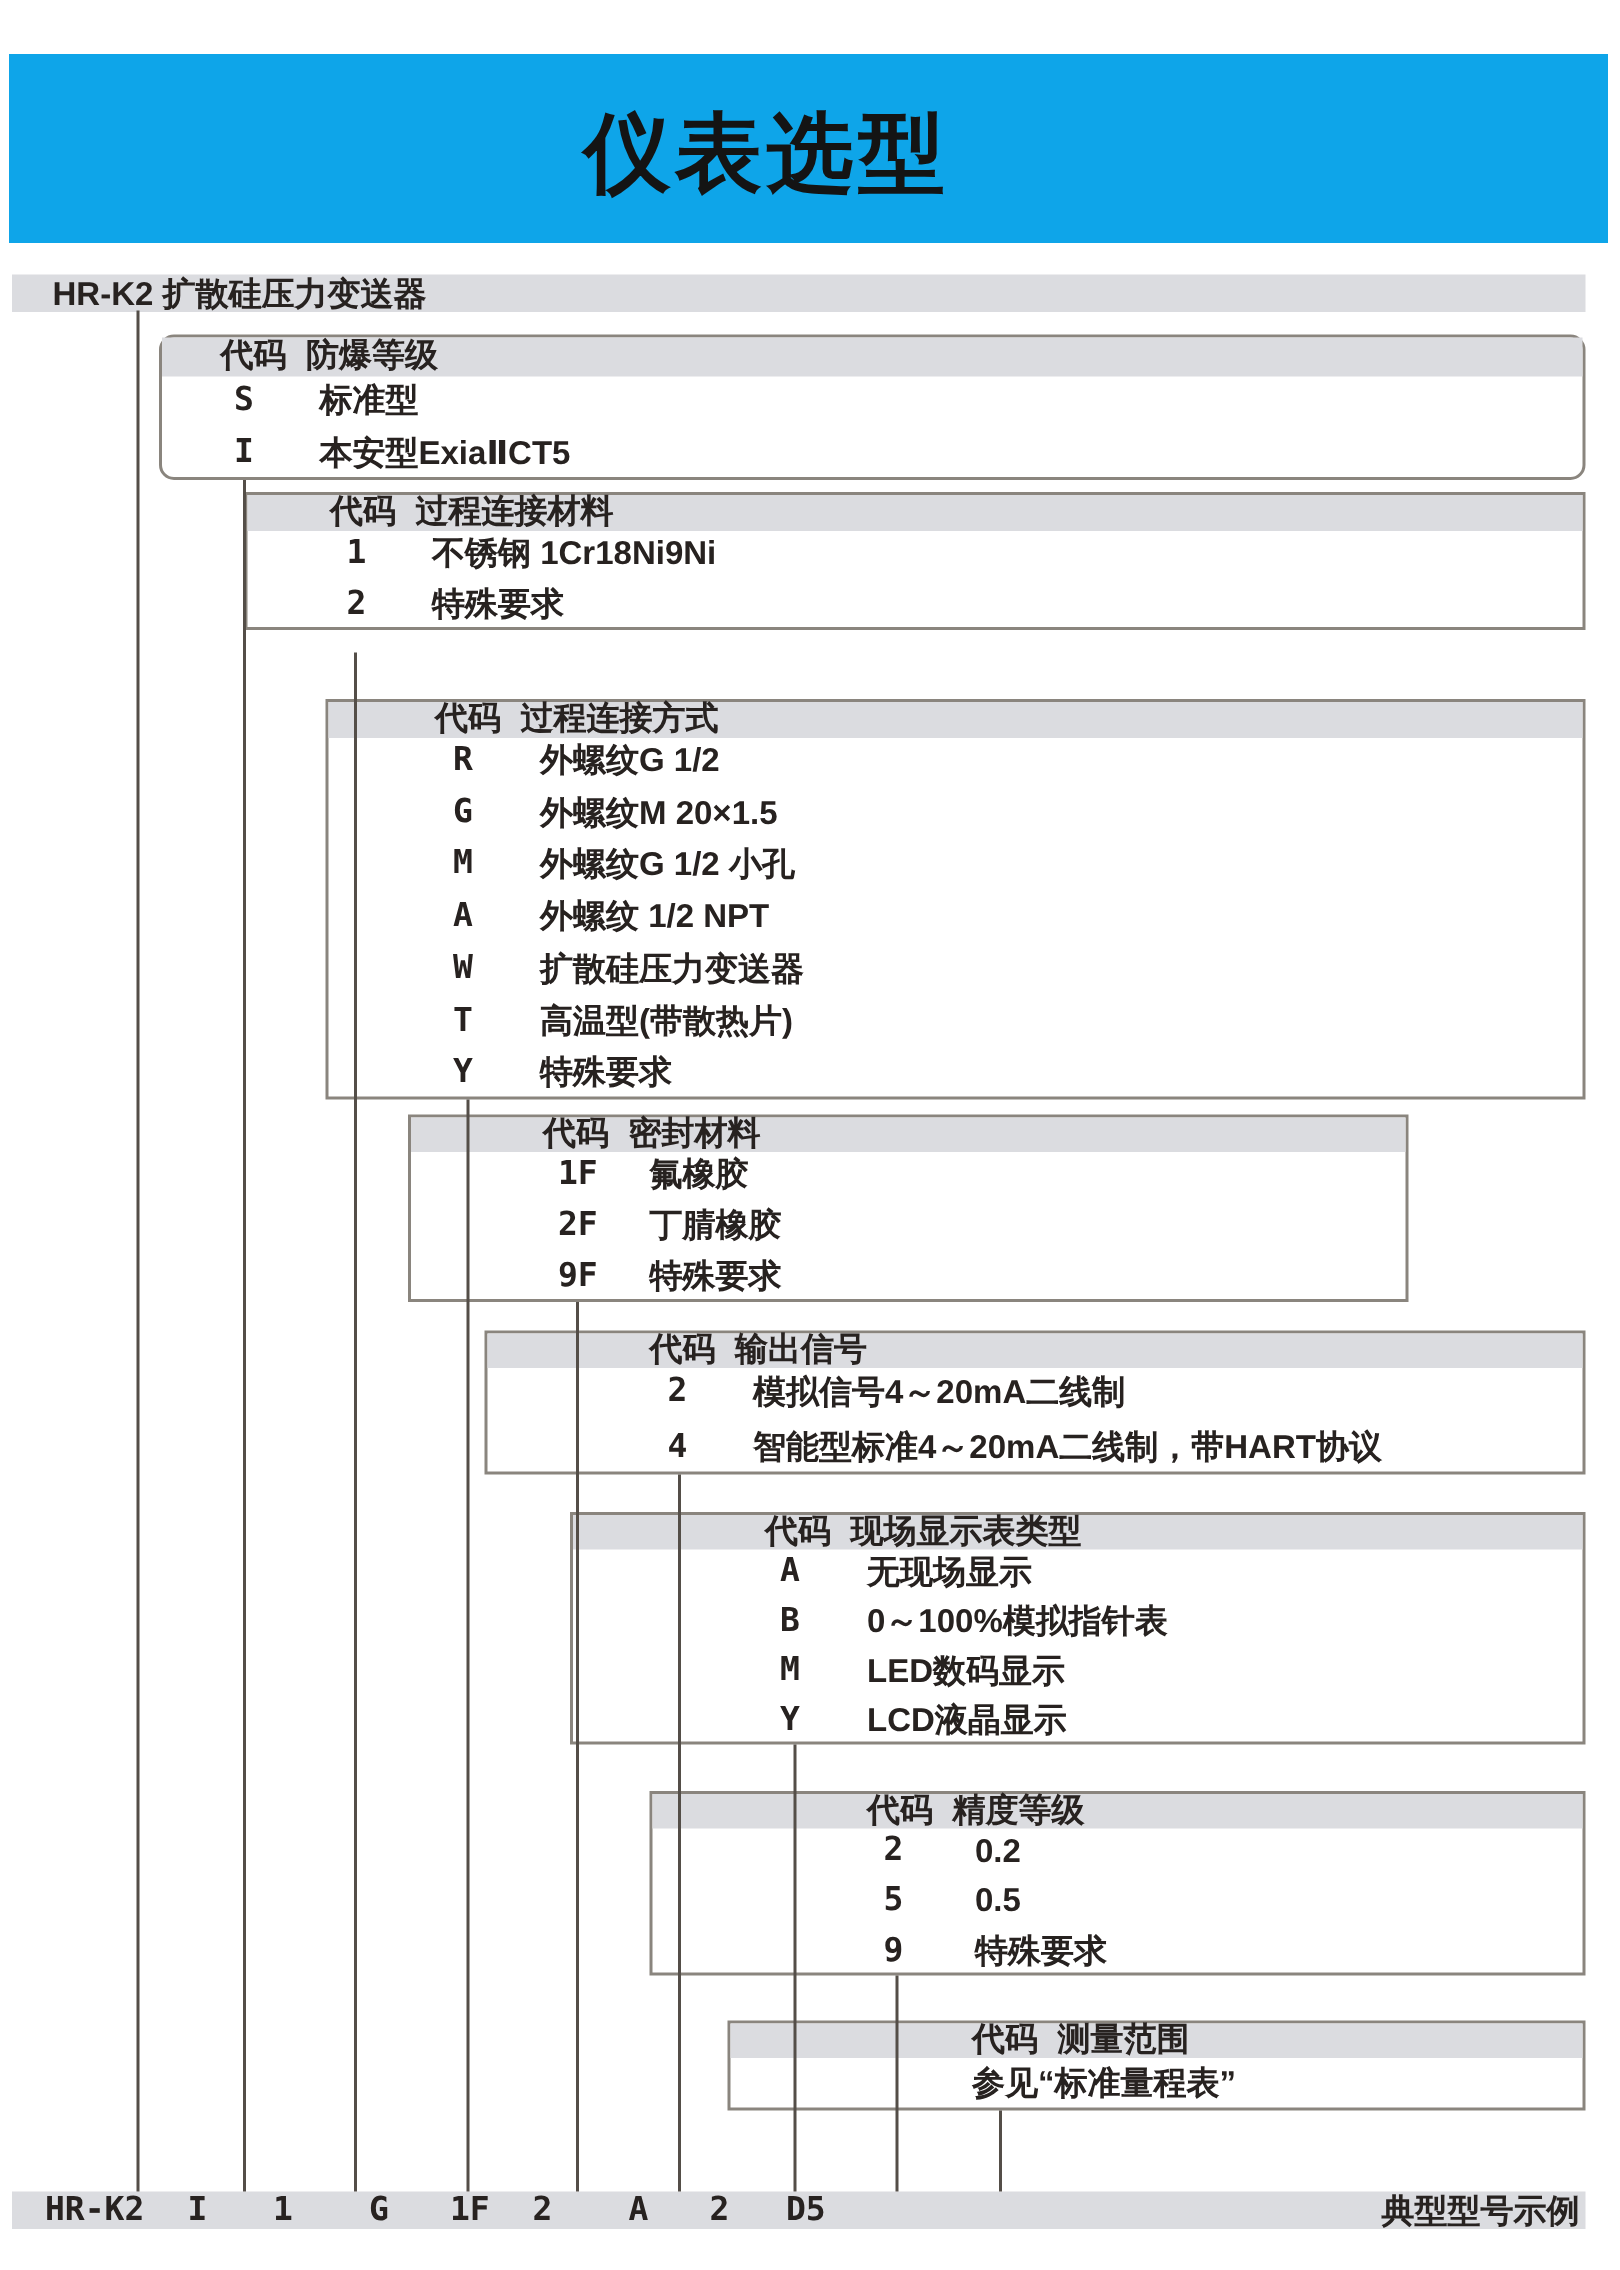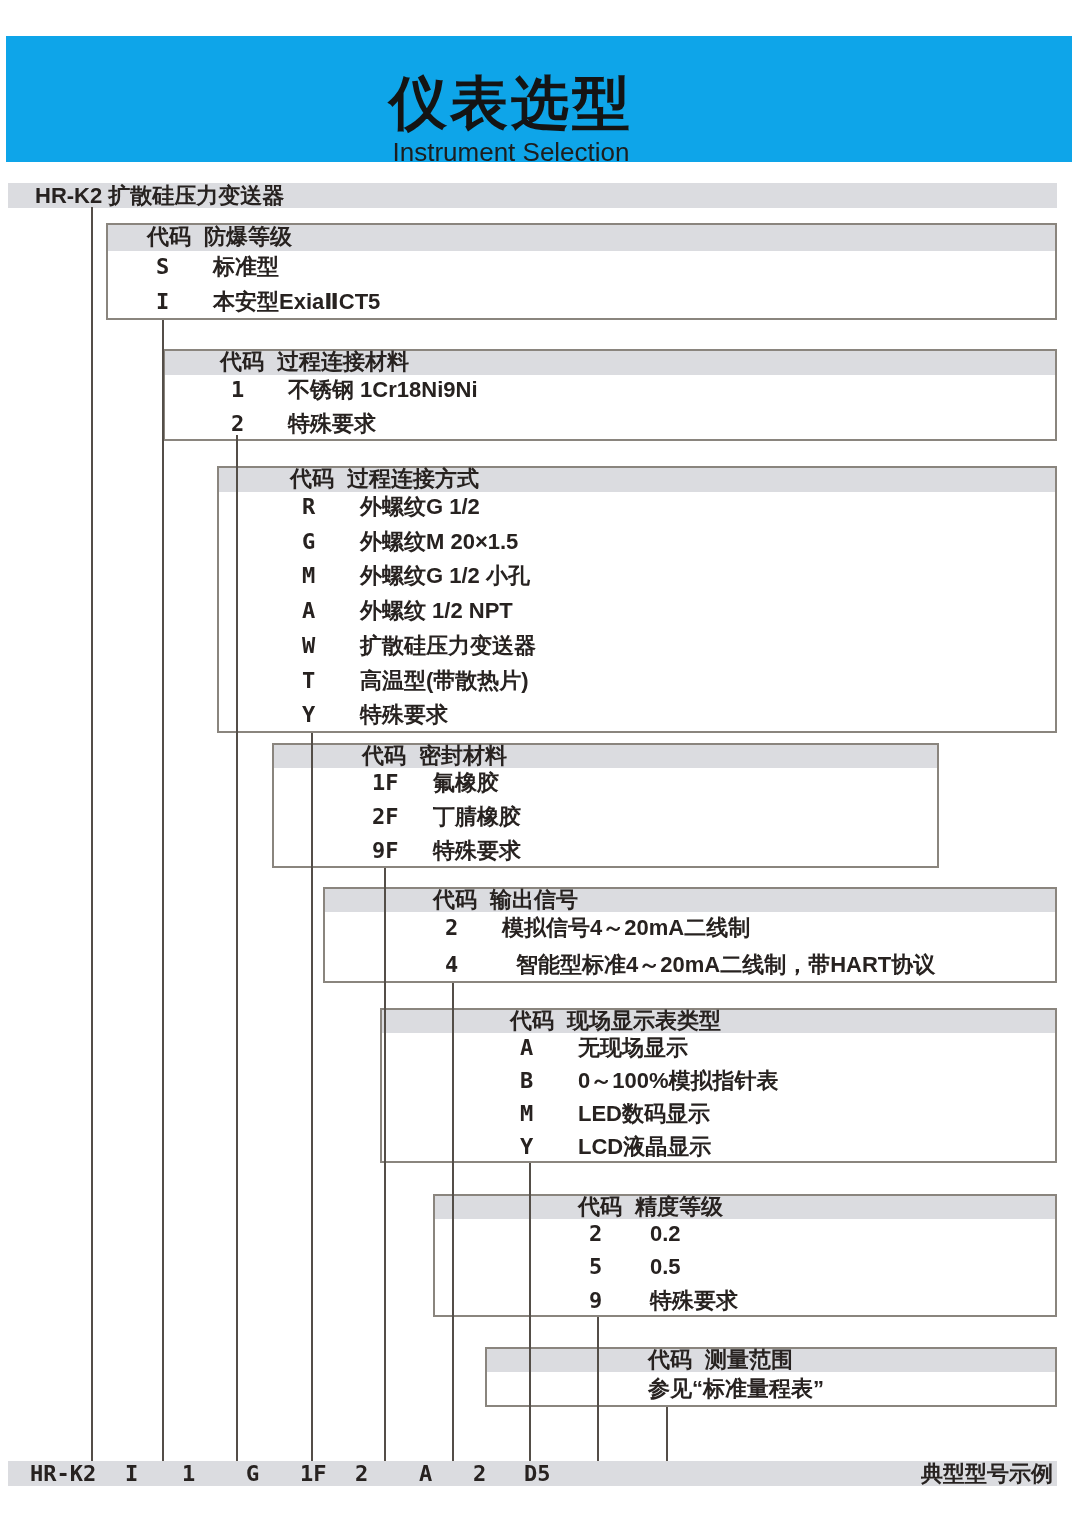--- a/index.html
+++ b/index.html
@@ -55,42 +55,41 @@
   }
   .ex-label{position:absolute;top:0;right:4px;line-height:25px;font-weight:700;}
 </style>
 </head>
 <body>
 
 <div class="page">
 
   <div class="band">
     <div class="title">仪表选型</div>
-    <div class="subtitle">Instrument Selection</div>
   </div>
 
   <div class="topbar">HR-K2 扩散硅压力变送器</div>
 
   <div id="boxes-root">
-      <div class="box" style="left: 106px; top: 223px; width: 951px; height: 97px;">
+      <div class="box" style="left: 106px; top: 223px; width: 951px; height: 97px; border-radius: 10px;">
     <div class="box-header" style="height: 26px;">
       <span class="hdr-inner" style="left: 39px;">
         <span class="hdr-code">代码</span><span class="box-title">防爆等级</span>
       </span>
     </div>
   <div class="row" style="top: 24px; height: 35px; line-height: 35px;">
           <span class="code" style="left: 48px;">S</span>
           <span class="desc" style="left: 105px;">标准型</span>
         </div>
         <div class="row" style="top: 59px; height: 35px; line-height: 35px;">
           <span class="code" style="left: 48px;">I</span>
           <span class="desc" style="left: 105px;">本安型ExiaⅡCT5</span>
         </div>
       </div>
-      <div class="box" style="left: 163px; top: 349px; width: 894px; height: 92px; text-align: right;">
+      <div class="box" style="left: 163px; top: 328px; width: 894px; height: 92px; text-align: right;">
     <div class="box-header" style="height: 24px;">
       <span class="hdr-inner" style="left: 55px;">
         <span class="hdr-code">代码</span><span class="box-title">过程连接材料</span>
       </span>
     </div>
   <div class="row" style="top: 22px; height: 34px; line-height: 34px;">
           <span class="code" style="left: 66px;">1</span>
           <span class="desc" style="left: 123px;">不锈钢 1Cr18Ni9Ni</span>
         </div>
         <div class="row" style="top: 56px; height: 34px; line-height: 34px;">
@@ -157,21 +156,21 @@
       <span class="hdr-inner" style="left: 108px;">
         <span class="hdr-code">代码</span><span class="box-title">输出信号</span>
       </span>
     </div>
   <div class="row" style="top: 21px; height: 36.5px; line-height: 36.5px;">
           <span class="code" style="left: 120px;">2</span>
           <span class="desc" style="left: 177px;">模拟信号4～20mA二线制</span>
         </div>
         <div class="row" style="top: 57.5px; height: 36.5px; line-height: 36.5px;">
           <span class="code" style="left: 120px;">4</span>
-          <span class="desc" style="left: 191px;">智能型标准4～20mA二线制，带HART协议</span>
+          <span class="desc" style="left: 177px;">智能型标准4～20mA二线制，带HART协议</span>
         </div>
       </div>
       <div class="box" style="left: 380px; top: 1008px; width: 677px; height: 155px;">
     <div class="box-header" style="height: 23px;">
       <span class="hdr-inner" style="left: 128px;">
         <span class="hdr-code">代码</span><span class="box-title">现场显示表类型</span>
       </span>
     </div>
   <div class="row" style="top: 21px; height: 33px; line-height: 33px;">
           <span class="code" style="left: 138px;">A</span>

